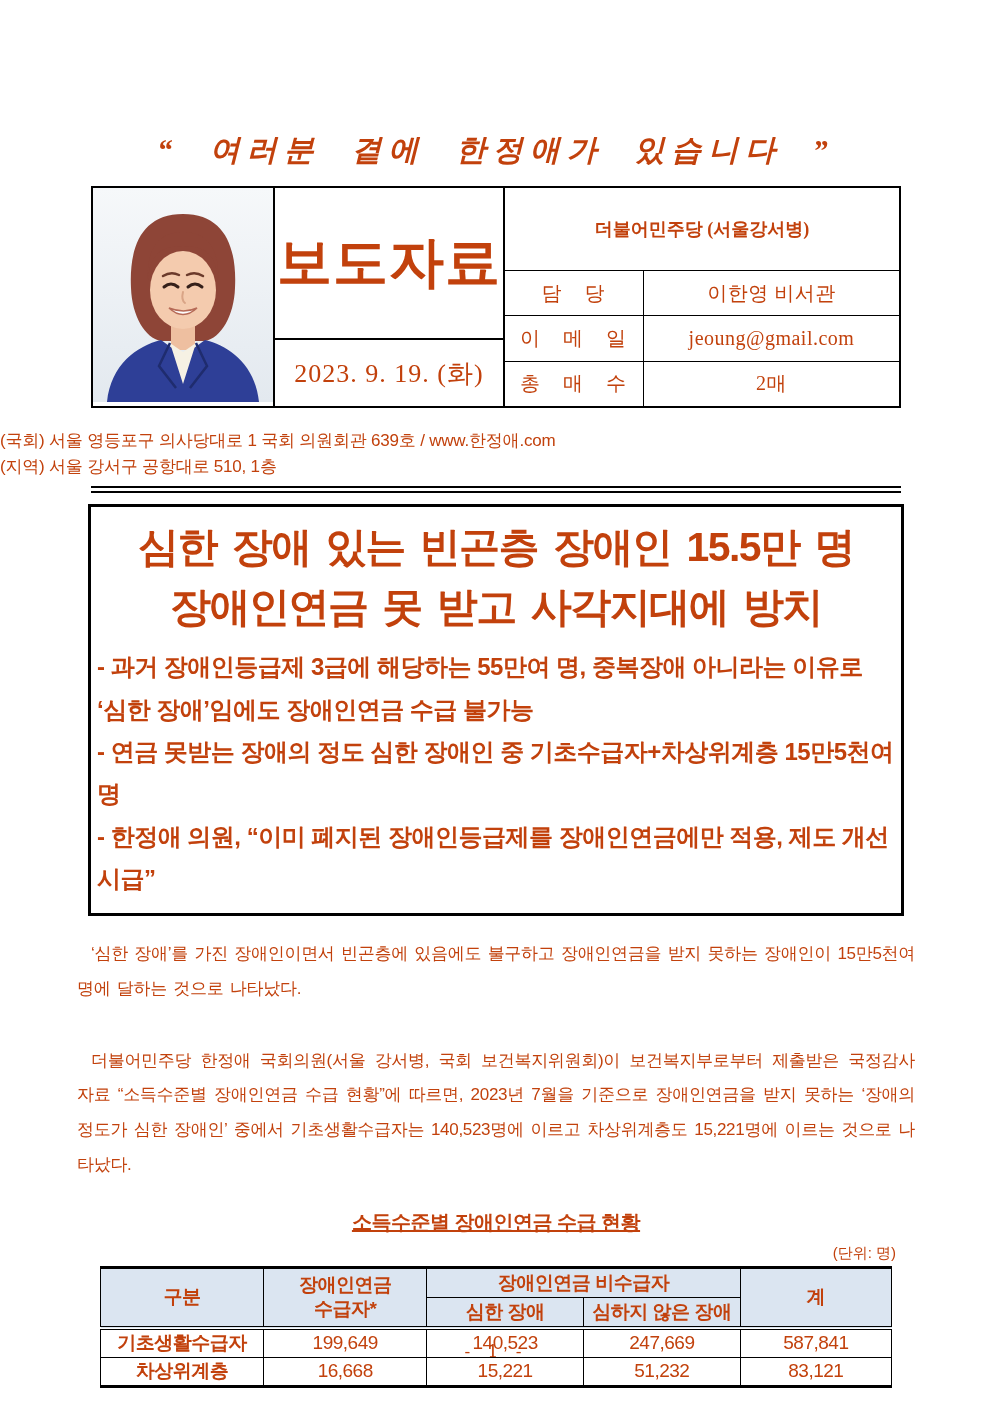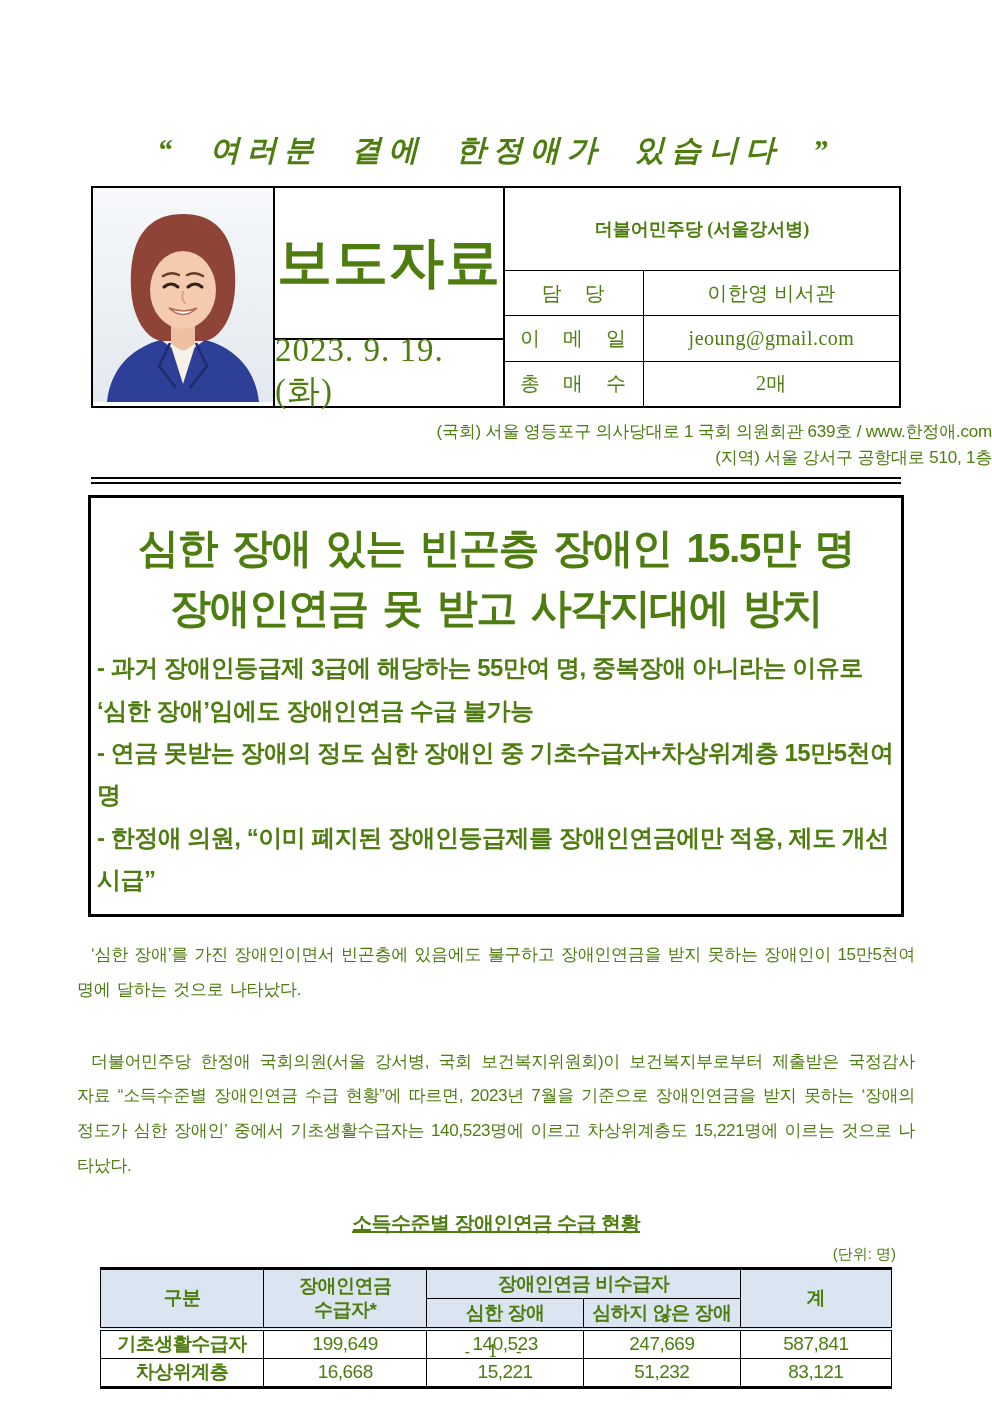--- a/index.html
+++ b/index.html
@@ -1,21 +1,21 @@
 <!DOCTYPE html>
 <html lang="ko"><head>
 <meta charset="utf-8">
 <style>
   html,body{margin:0;padding:0;background:#888;}
   .page{
     position:relative;
     width:992px;height:1403px;
     margin:0 auto;
     background:#ffffff;
-    color:#4d7c0f;
+    color:#c2410c;
     font-family:"Liberation Sans", sans-serif;
     overflow:hidden;
   }
   
   .quote{
     padding-top:130px;
     text-align:center;
     font-family:"Liberation Serif", serif;
     font-style:italic;
     font-weight:700;
@@ -37,21 +37,21 @@
   .photo-cell svg{display:block;}
   .title-cell{width:228px;border-right:2px solid #000;display:flex;flex-direction:column;}
   .press-title{
     flex:1;display:flex;align-items:center;justify-content:center;
     font-family:"Liberation Sans", sans-serif;
     font-weight:900;font-size:55px;letter-spacing:1px;
   }
   .date-row{
     height:66px;border-top:2px solid #000;
     display:flex;align-items:center;justify-content:center;
-    font-size:33px;font-weight:400;letter-spacing:1px;
+    font-size:26px;font-weight:400;letter-spacing:1px;
   }
   .info-cell{flex:1;display:flex;flex-direction:column;}
   .info-top{
     height:82px;border-bottom:1px solid #000;
     display:flex;flex-direction:row;align-items:center;justify-content:center;gap:6px;
   }
   .party-line{font-size:18px;font-weight:700;letter-spacing:0px;}
   .member-line{font-size:25px;font-weight:700;letter-spacing:4px;}
   .info-row{flex:1;display:flex;border-bottom:1px solid #000;}
   .info-row:last-child{border-bottom:none;}
@@ -59,39 +59,38 @@
     width:138px;border-right:1px solid #000;
     display:flex;align-items:center;justify-content:center;
     font-size:20px;word-spacing:14px;letter-spacing:2px;
   }
   .info-value{
     flex:1;display:flex;align-items:center;justify-content:center;
     font-size:20px;letter-spacing:0.5px;
   }
   
   .address{
-    margin-top:11px;
-    text-align:right;
+    margin-top:20px;
+    text-align:left;
     font-size:17px;
     line-height:1.55;
     letter-spacing:-0.2px;
-    padding-left:9px;
   }
   .double-rule{
     width:810px;margin:5px auto 0;
     height:3px;
     border-top:2px solid #000;
     border-bottom:2px solid #000;
   }
   
   .headline-box{
     width:798px;
     margin:11px auto 12px;
     border:3px solid #000;
-    padding:20px 6px 12px;
+    padding:10px 6px 12px;
     box-sizing:content-box;
   }
   .headline-title{
     text-align:center;
     font-weight:900;
     font-size:41px;
     line-height:1.48;
     letter-spacing:-1.5px;
     word-spacing:5px;
   }

